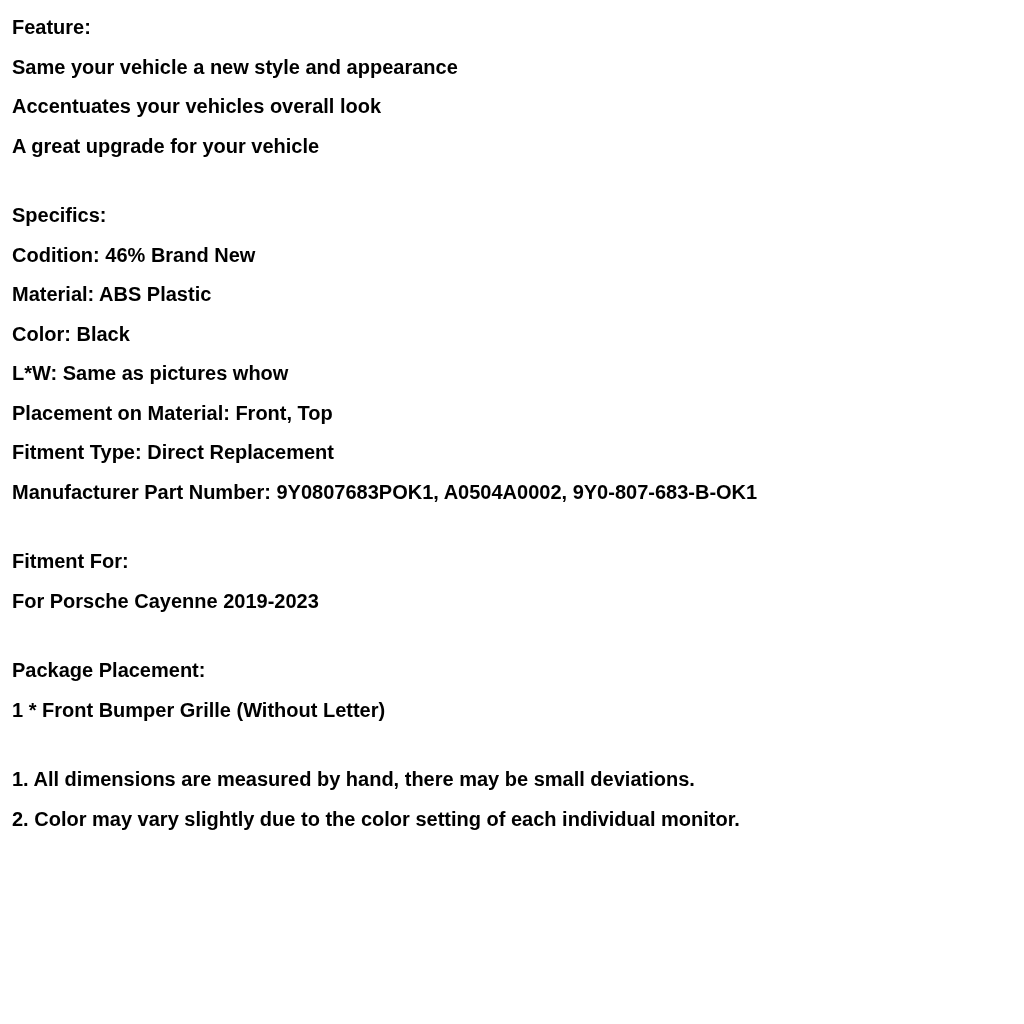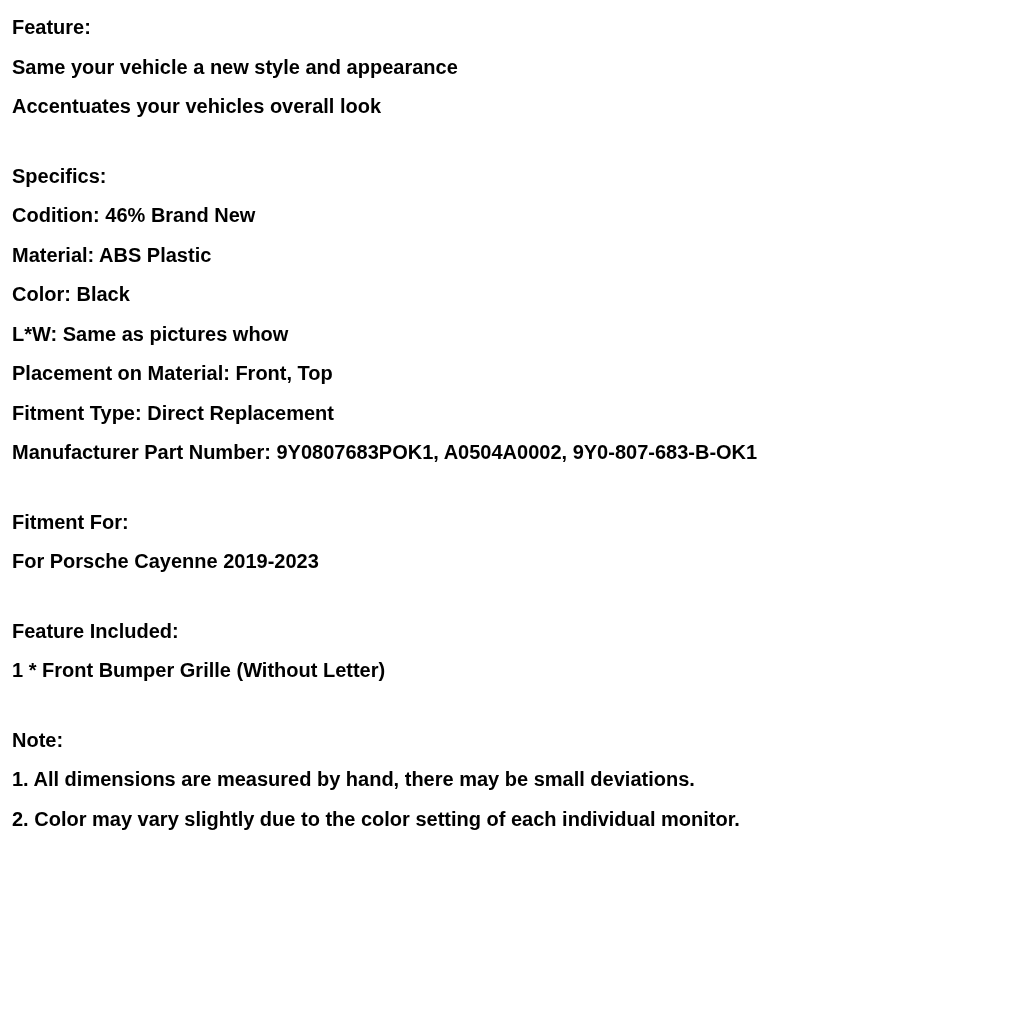--- a/index.html
+++ b/index.html
@@ -28,42 +28,42 @@
 </style>
 </head>
 <body>
 
 <div class="page">
 
   <div class="section">
     <div class="line">Feature:</div>
     <div class="line">Same your vehicle a new style and appearance</div>
     <div class="line">Accentuates your vehicles overall look</div>
+    <div class="line">A great upgrade for your vehicle</div>
   </div>
 
   <div class="section">
     <div class="line">Specifics:</div>
     <div class="line">Codition: 46% Brand New</div>
     <div class="line">Material: ABS Plastic</div>
     <div class="line">Color: Black</div>
     <div class="line">L*W: Same as pictures whow</div>
     <div class="line">Placement on Material: Front, Top</div>
     <div class="line">Fitment Type: Direct Replacement</div>
     <div class="line">Manufacturer Part Number: 9Y0807683POK1, A0504A0002, 9Y0-807-683-B-OK1</div>
   </div>
 
   <div class="section">
     <div class="line">Fitment For:</div>
     <div class="line">For Porsche Cayenne 2019-2023</div>
   </div>
 
   <div class="section">
-    <div class="line">Feature Included:</div>
+    <div class="line">Package Placement:</div>
     <div class="line">1 * Front Bumper Grille (Without Letter)</div>
   </div>
 
   <div class="section">
-    <div class="line">Note:</div>
     <div class="line">1. All dimensions are measured by hand, there may be small deviations.</div>
     <div class="line">2. Color may vary slightly due to the color setting of each individual monitor.</div>
   </div>
 
 </div>
 
 </body></html>

